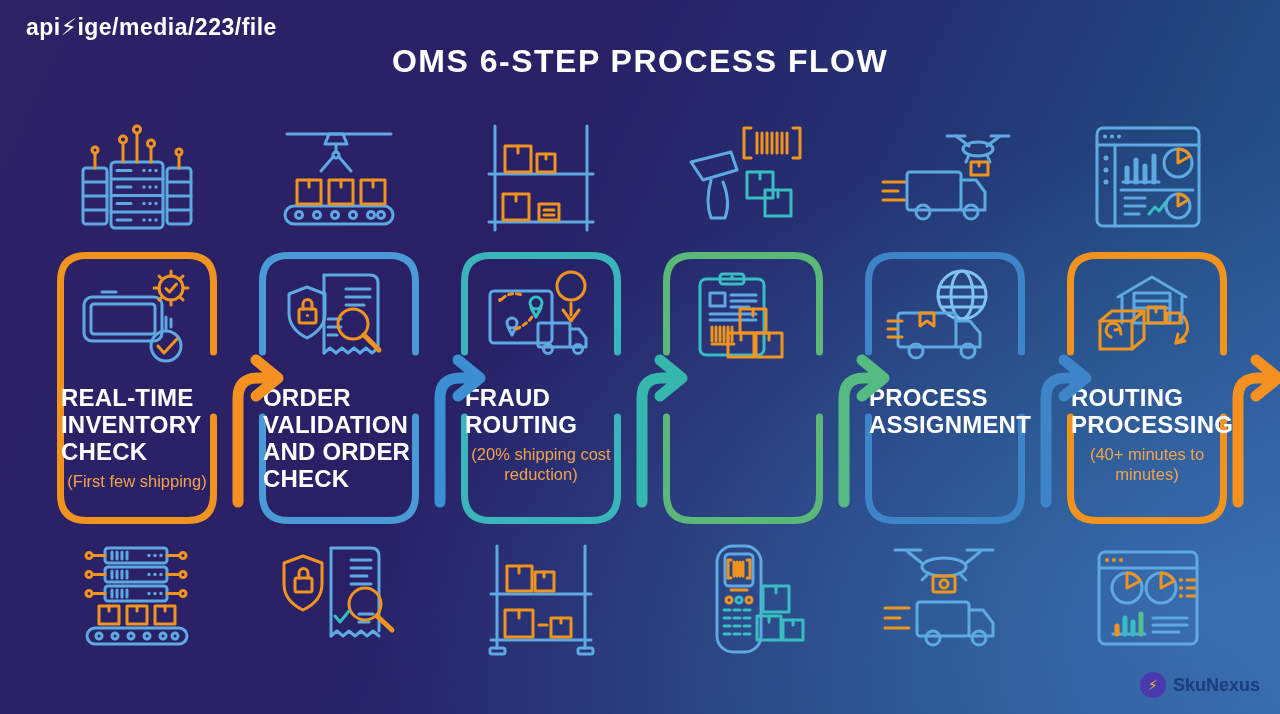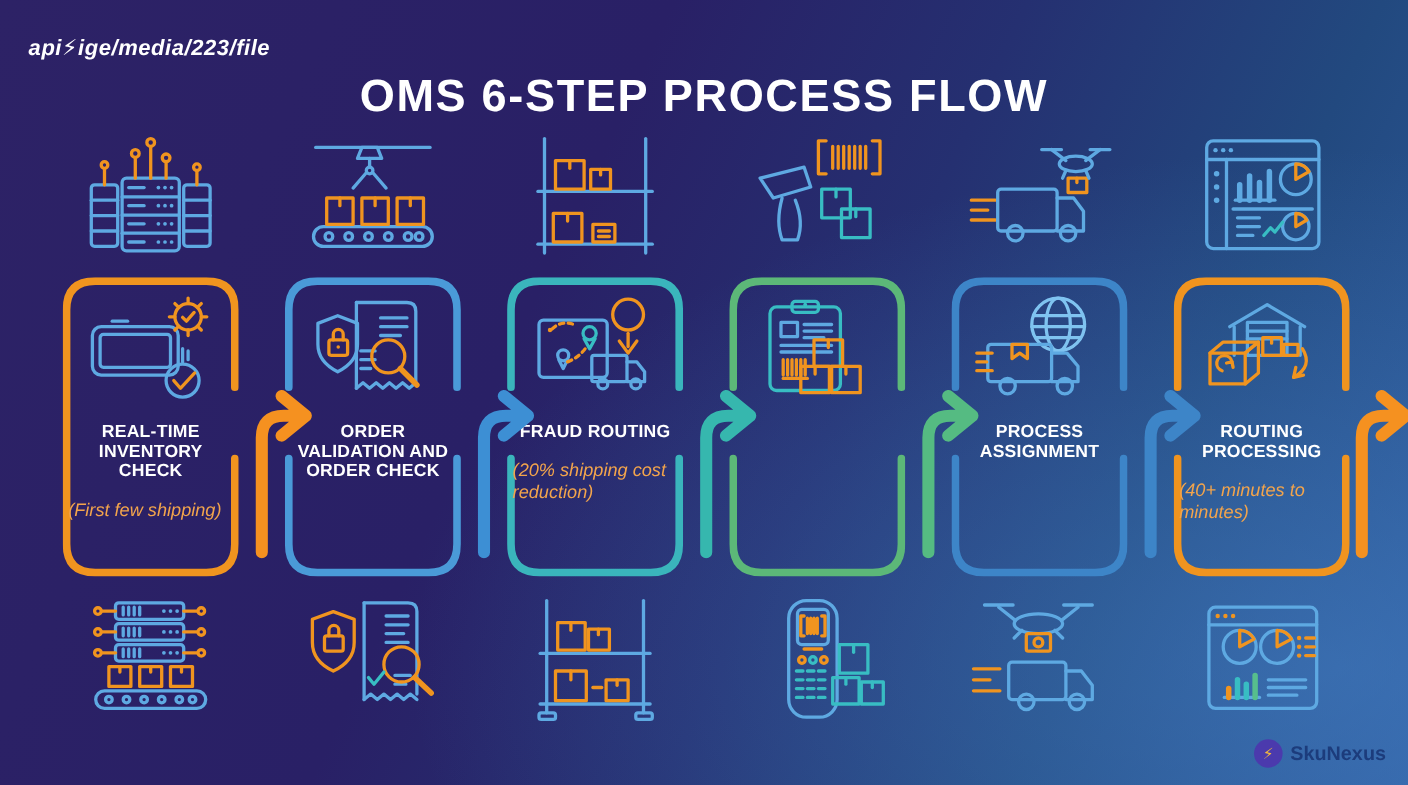--- a/index.html
+++ b/index.html
@@ -1,35 +1,35 @@
 <!DOCTYPE html>
 <html><head>
 <meta charset="utf-8">
 <style>
   html,body{margin:0;padding:0;}
   body{font-family:"Liberation Sans","DejaVu Sans",sans-serif;background:#1a1a3a;}
   .canvas{position:relative;width:1280px;height:714px;overflow:hidden;
     background:
       radial-gradient(120% 120% at 95% 85%, rgba(72,132,202,.50) 0%, rgba(72,132,202,0) 55%),
       linear-gradient(115deg,#2d2266 0%,#292066 38%,#253071 58%,#22497f 78%,#2e5c9e 100%);}
-  .api-path{position:absolute;left:26px;top:31px;color:#fff;font-size:20px;font-weight:bold;letter-spacing:.5px;font-style:italic;}
-  .main-title{position:absolute;top:64px;left:0;width:100%;text-align:center;color:#fff;
-    font-size:41px;font-weight:bold;letter-spacing:1.5px;}
+  .api-path{position:absolute;left:26px;top:14px;color:#fff;font-size:23px;font-weight:bold;letter-spacing:.5px;}
+  .main-title{position:absolute;top:43px;left:0;width:100%;text-align:center;color:#fff;
+    font-size:32px;font-weight:bold;letter-spacing:1.5px;}
   .columns{position:absolute;left:36px;top:120px;display:flex;}
   .col{width:202px;display:flex;flex-direction:column;align-items:center;}
   .icon-top,.icon-bottom{height:118px;display:flex;align-items:center;justify-content:center;}
   .icon-top{margin-bottom:14px;}
   .icon-bottom{margin-top:18px;}
   .step-box{position:relative;width:160px;height:272px;}
   .frame{position:absolute;left:0;top:0;}
   .frame path{fill:none;stroke-width:7;stroke-linecap:round;stroke-linejoin:round;}
   .box-content{position:relative;z-index:2;width:100%;height:100%;display:flex;flex-direction:column;align-items:center;padding-top:10px;box-sizing:border-box;}
   .box-icon-wrap{height:118px;display:flex;align-items:center;justify-content:center;}
-  .step-title{width:152px;text-align:center;color:#fff;font-weight:bold;font-size:16px;line-height:1.13;letter-spacing:.2px;margin-top:4px;}
-  .step-sub{width:150px;text-align:left;color:#f2a44c;font-style:italic;font-size:16.5px;line-height:1.2;margin-top:17px;}
+  .step-title{width:152px;color:#fff;font-weight:bold;font-size:24px;line-height:1.13;letter-spacing:.2px;margin-top:4px;}
+  .step-sub{width:150px;text-align:center;color:#f2a44c;font-size:16.5px;line-height:1.2;margin-top:7px;}
   .flow-arrow{position:absolute;top:352px;z-index:3;}
   .flow-arrow path{fill:none;stroke-width:11;stroke-linecap:round;stroke-linejoin:round;}
   .brand{position:absolute;right:20px;bottom:16px;display:flex;align-items:center;gap:7px;}
   .brand-badge{width:26px;height:26px;border-radius:50%;background:#4b3aad;display:flex;align-items:center;justify-content:center;color:#f6b93d;font-size:14px;}
   .brand-name{color:#1c3c7c;font-size:18px;font-weight:bold;}
   
   svg.icon *{fill:none;stroke-width:3;stroke-linecap:round;stroke-linejoin:round;}
   svg.icon .b{stroke:#5ea9e2;}  svg.icon .b2{stroke:#7fc3f0;}
   svg.icon .o{stroke:#f0941f;}  svg.icon .t{stroke:#38bdc3;}
   svg.icon .g{stroke:#57be8d;}

